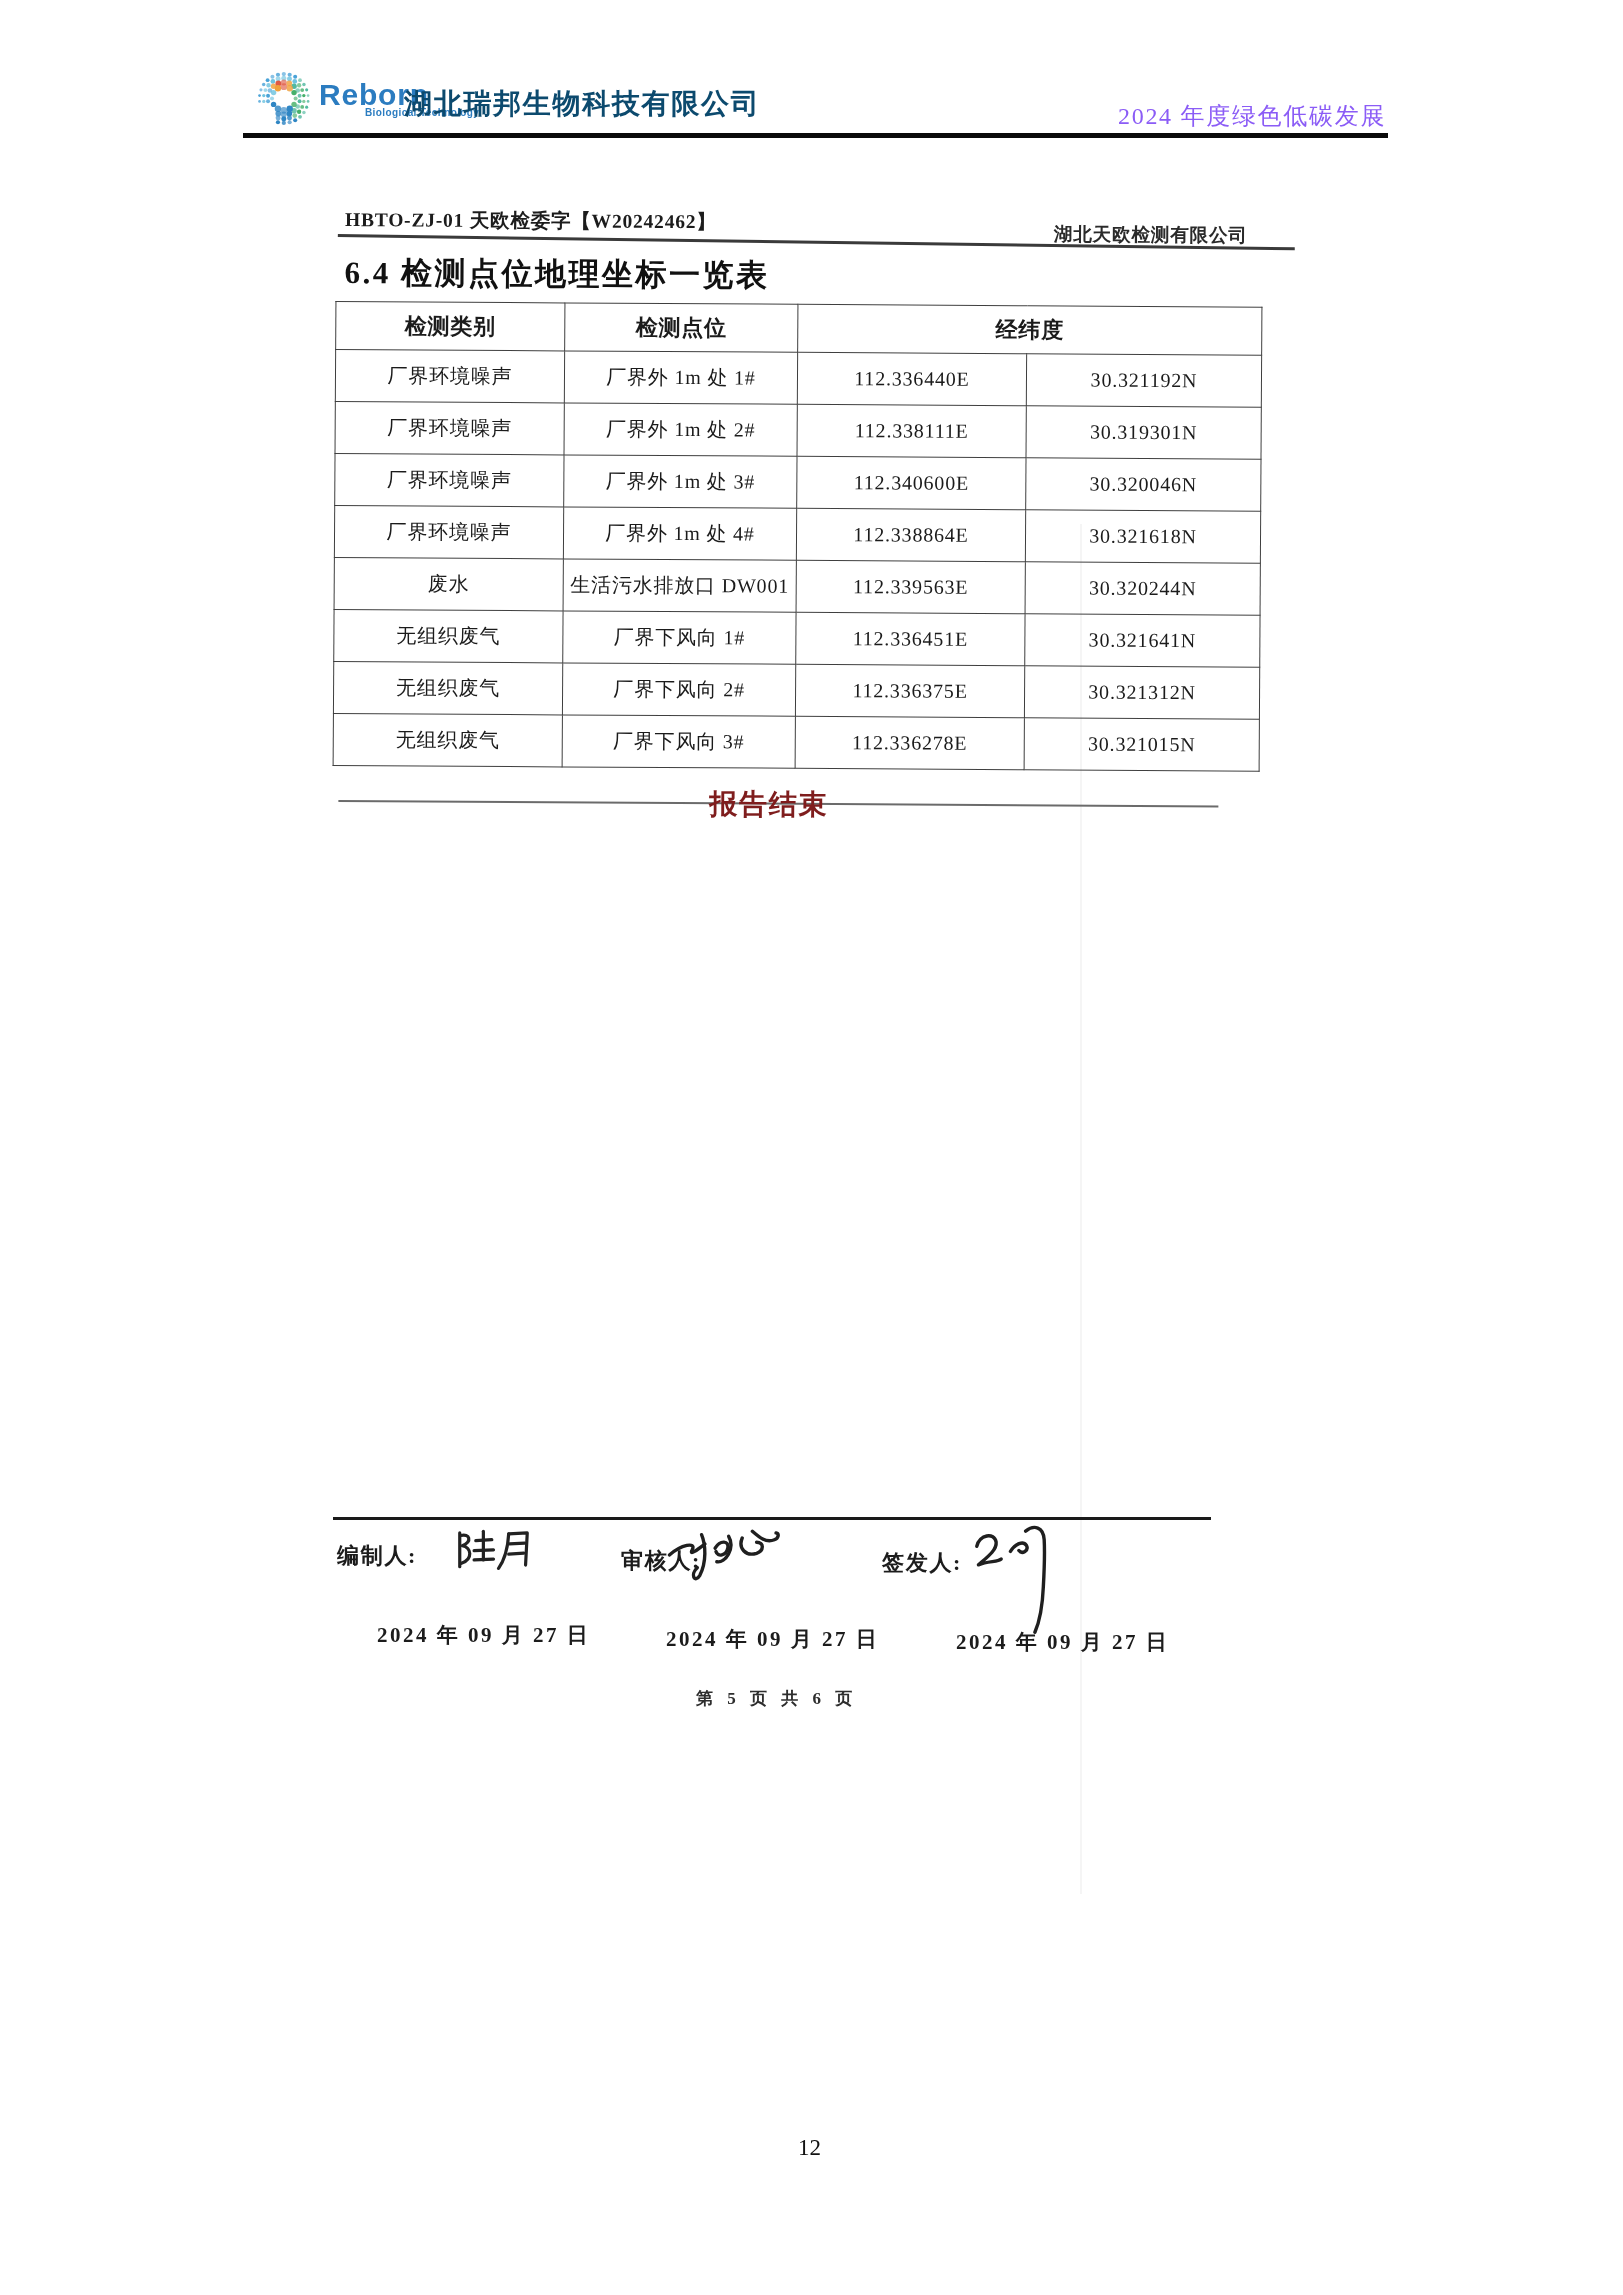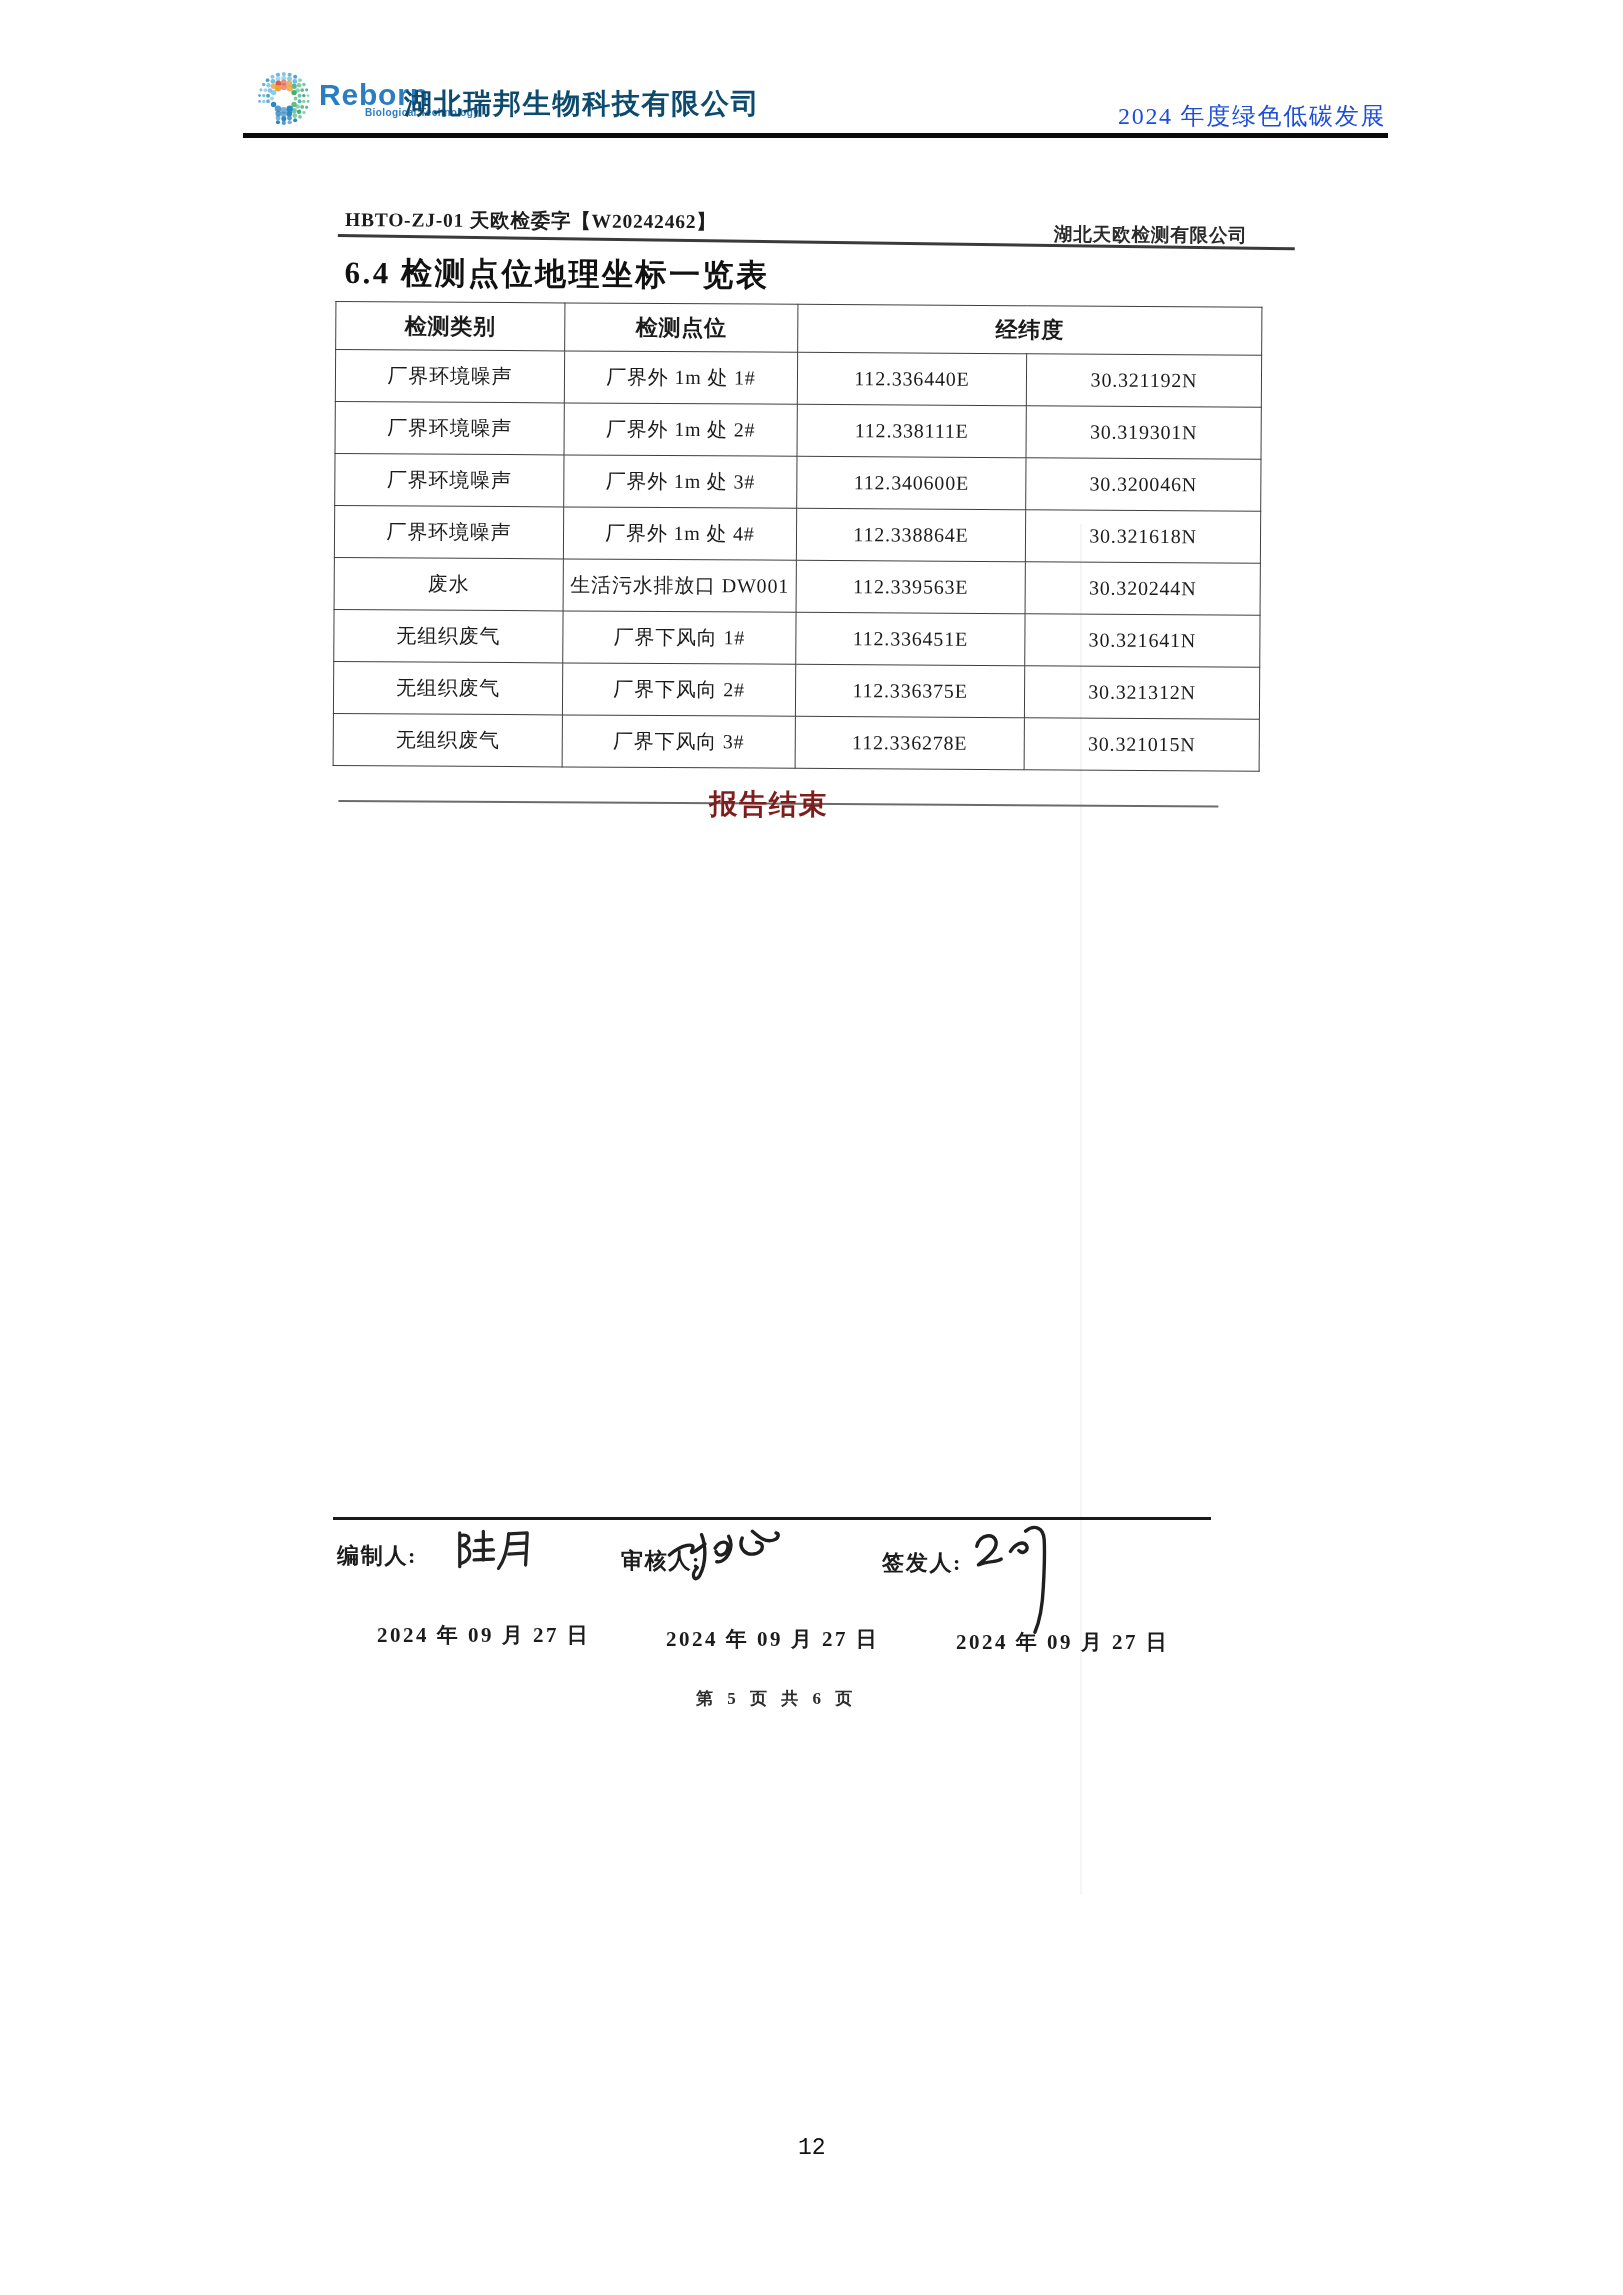--- a/index.html
+++ b/index.html
@@ -9,21 +9,21 @@
     font-family:"Liberation Serif","DejaVu Serif",serif;
     color:#1c1c1c;
   }
   .abs { position:absolute; }
 
   
   .brand-text { font-family:"Liberation Sans","DejaVu Sans",sans-serif; color:#2b7cc0; }
   .brand-main { font-size:30px; font-weight:700; letter-spacing:0.8px; }
   .brand-sub  { font-size:10px; font-weight:700; letter-spacing:0.4px; margin-top:-3.4px;padding-left:44px; }
   .company-name { font-size:28px; font-weight:600; color:#0c4a6e; letter-spacing:1.7px; }
-  .header-right { font-size:24px; font-weight:500; color:#1d4ed8; letter-spacing:1.7px; }
+  .header-right { font-size:24px; font-weight:500; color:#8b5cf6; letter-spacing:1.7px; }
   .thick-rule { background:#0a0a0a; }
 
   
   .scan-skew { transform:rotate(0.35deg); transform-origin:338px 211px; }
   .subhead-left  { font-size:19.5px; font-weight:700; letter-spacing:0.8px; }
   .subhead-right { font-size:18.6px; font-weight:600; letter-spacing:0.8px; color:#2a2a2a; }
   .subhead-line  { height:2.5px; background:#3a3a3a; transform:rotate(0.45deg); transform-origin:left center; }
   .section-title { font-size:31px; font-weight:700; letter-spacing:2.5px; color:#111; }
 
   table.coords { border-collapse:collapse; table-layout:fixed; width:927px; }
@@ -252,14 +252,14 @@
     <path d="M50,36 C56,27 65,23 69,29 C72,35 64,40 60,35"></path>
     <path d="M68,12 C78,4 89,7 90,22 C91,40 90,60 89,78 C88,102 85,118 79,132"></path>
   </svg>
 
   <div class="abs sign-date" style="left:337px;top:1621px;">2024 年 09 月 27 日</div>
   <div class="abs sign-date" style="left:626px;top:1625px;">2024 年 09 月 27 日</div>
   <div class="abs sign-date" style="left:916px;top:1628px;">2024 年 09 月 27 日</div>
 </div>
 
 <div class="abs footer-pg" style="left:696px;top:1687px;">第 5 页 共 6 页</div>
-<div class="abs page-num" style="left:798px;top:2135px;font-family:Liberation Mono, monospace;">12</div>
+<div class="abs page-num" style="left:798px;top:2135px;">12</div>
 
 
 </body></html>

